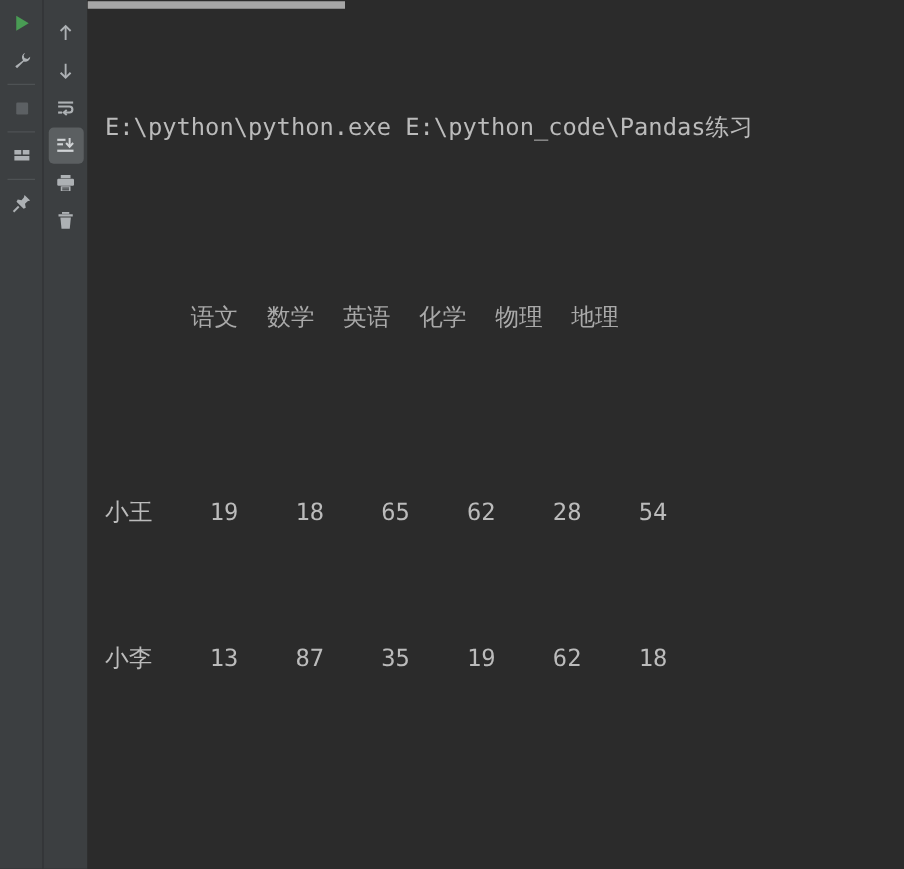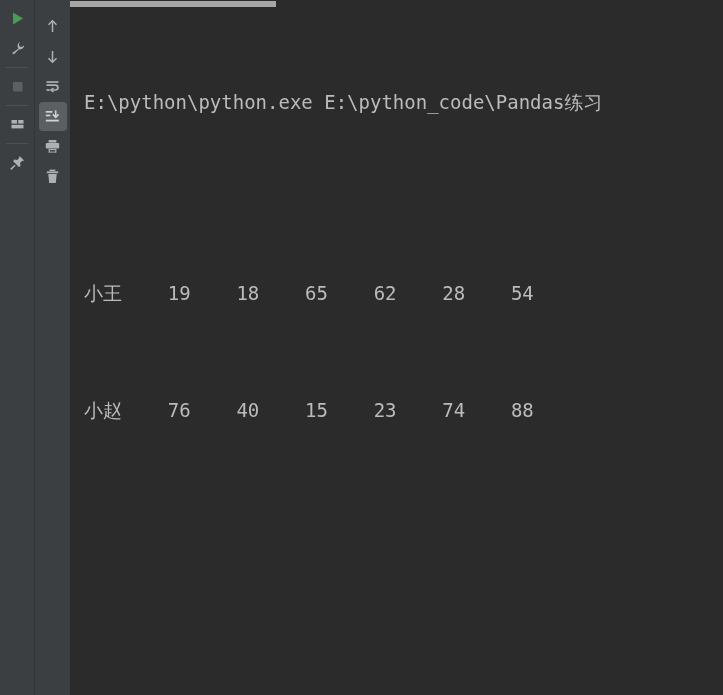--- a/index.html
+++ b/index.html
@@ -221,23 +221,24 @@
 
   <div class="console-wrap">
 
     <div class="hscroll-track">
       <div class="hscroll-thumb"></div>
     </div>
 
     <div class="console-text">
       <div class="cline first">E:\python\python.exe E:\python_code\Pandas练习</div>
 
+      <div class="cline header-row">      语文  数学  英语  化学  物理  地理</div>
 
       <div class="cline">小王    19    18    65    62    28    54</div>
-      <div class="cline">小赵    76    40    15    23    74    88</div>
+      <div class="cline">小李    13    87    35    19    62    18</div>
       
 
       
 
       
       
       
       
 
       

